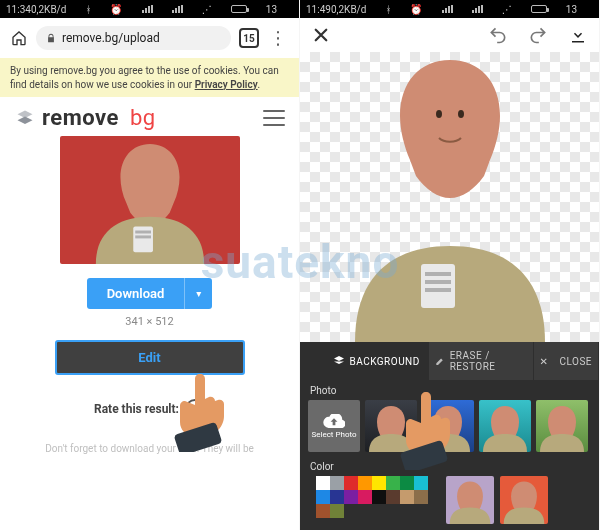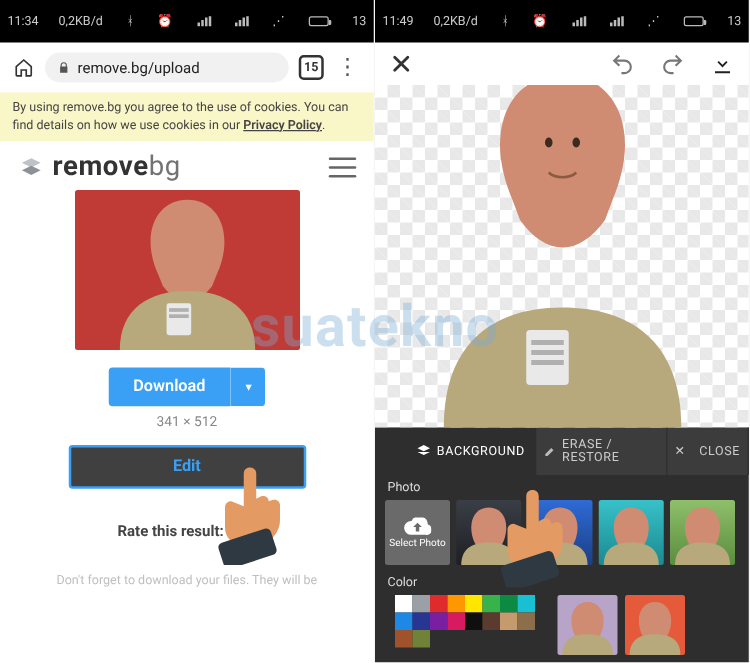--- a/index.html
+++ b/index.html
@@ -1,20 +1,20 @@
 <!DOCTYPE html>
 <html><head>
 <meta charset="utf-8">
 <style>
   * { box-sizing: border-box; margin: 0; padding: 0; font-family: -apple-system, BlinkMacSystemFont, "Segoe UI", Roboto, Helvetica, Arial, sans-serif; }
   html, body { width: 600px; height: 530px; background: #fff; overflow: hidden; }
   .stage { display: flex; width: 600px; height: 530px; }
   .phone { width: 300px; height: 530px; display: flex; flex-direction: column; background: #fff; border-right: 1px solid rgba(0,0,0,.04); position: relative; }
   
-  .status { height: 34px; background: #000; color: #ccc; font-size: 10px; display: flex; align-items: center; padding: 0 6px; justify-content: space-between; }
+  .status { height: 18px; background: #000; color: #ccc; font-size: 10px; display: flex; align-items: center; padding: 0 6px; justify-content: flex-start; }
   .status .right { display: flex; gap: 19px; align-items: center; }
   .sig { display:inline-flex; align-items:flex-end; gap:1px; height:8px; }
   .sig i { width:2px; background:#bbb; display:block; }
   .sig i:nth-child(1){height:3px}.sig i:nth-child(2){height:5px}.sig i:nth-child(3){height:7px}.sig i:nth-child(4){height:8px}
   .batt { width:16px; height:8px; border:1px solid #bbb; border-radius:2px; position:relative; }
   .batt::after { content:""; position:absolute; right:-3px; top:2px; width:2px; height:4px; background:#bbb; border-radius:0 1px 1px 0;}
   
   .chrome { display:flex; align-items:center; gap:8px; padding:6px 10px; height:40px; }
   .home-ic { width:18px; height:16px; }
   .urlbar { flex:1; display:flex; align-items:center; gap:6px; background:#f1f1f1; border-radius:14px; padding:4px 10px; font-size:12px; color:#222; height:24px; }
@@ -23,21 +23,21 @@
   .kebab { font-size:18px; color:#555; line-height:1; padding:0 2px; }
   
   .cookie { background:#f9f6c8; font-size:10px; padding:6px 10px; color:#444; line-height:1.35; }
   .cookie a { text-decoration: underline; color:#444; font-weight:600; }
   
   .brand-row { display:flex; align-items:center; justify-content:space-between; padding:8px 14px 6px; }
   .brandw { display:flex; align-items:center; gap:6px; }
   .layers-ic { width:22px; height:18px; }
   .brand { font-size:22px; letter-spacing:.5px; }
   .brand b { font-weight:700; color:#333; }
-  .brand span { color:#737373; font-weight:400; }
+  .brand span { color:#ef4444; font-weight:400;margin-left:11px; }
   .burger { width:22px; height:16px; display:flex; flex-direction:column; justify-content:space-between; }
   .burger i { height:2px; background:#666; display:block; border-radius:1px; }
   
   .leftmain { flex:1; display:flex; flex-direction:column; align-items:center; padding: 0 20px; position:relative; }
   .photo1 { width: 180px; height: 128px; background:#c13b36; border-radius:2px; overflow:hidden; position:relative; }
   .person { position:absolute; left:50%; bottom:0; transform:translateX(-50%); }
   .dlwrap { display:flex; margin-top:14px; }
   .dlbtn { background:#3aa0f6; color:#fff; font-weight:600; font-size:13px; padding:8px 20px; border-radius:3px 0 0 3px; }
   .dlmore { background:#3aa0f6; width:28px; border-left:1px solid rgba(255,255,255,.35); border-radius:0 3px 3px 0; color:#fff; display:flex; align-items:center; justify-content:center; font-size:10px; }
   .dim { font-size:11px; color:#888; margin-top:6px; }

